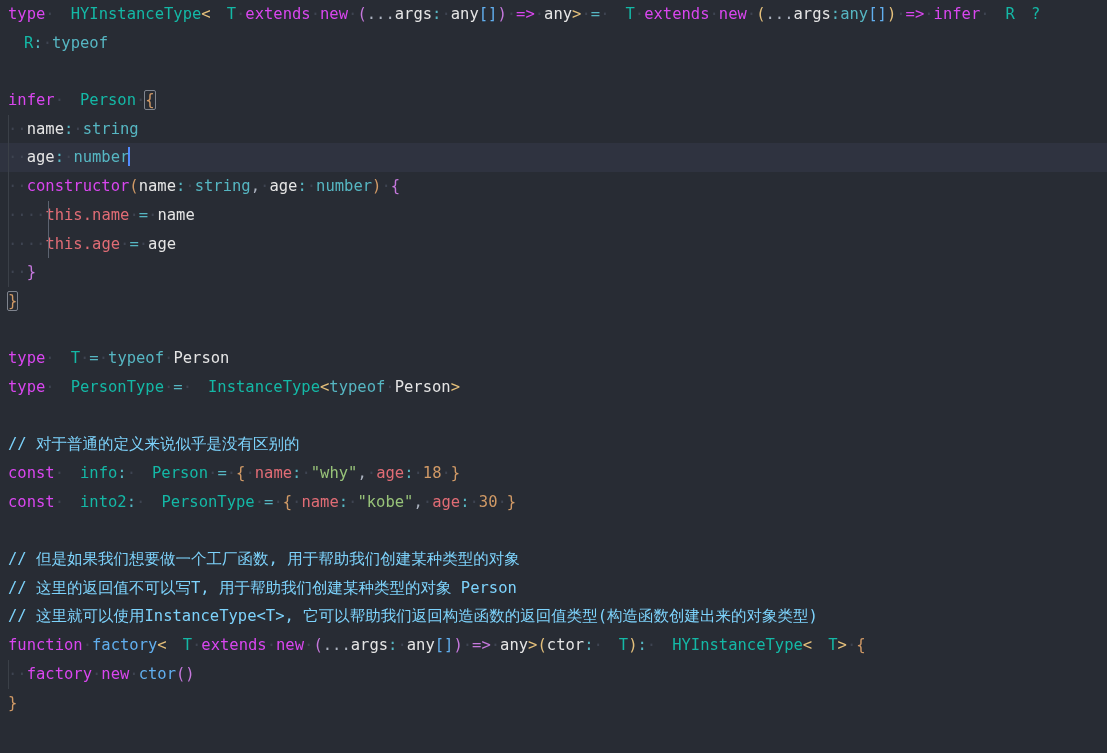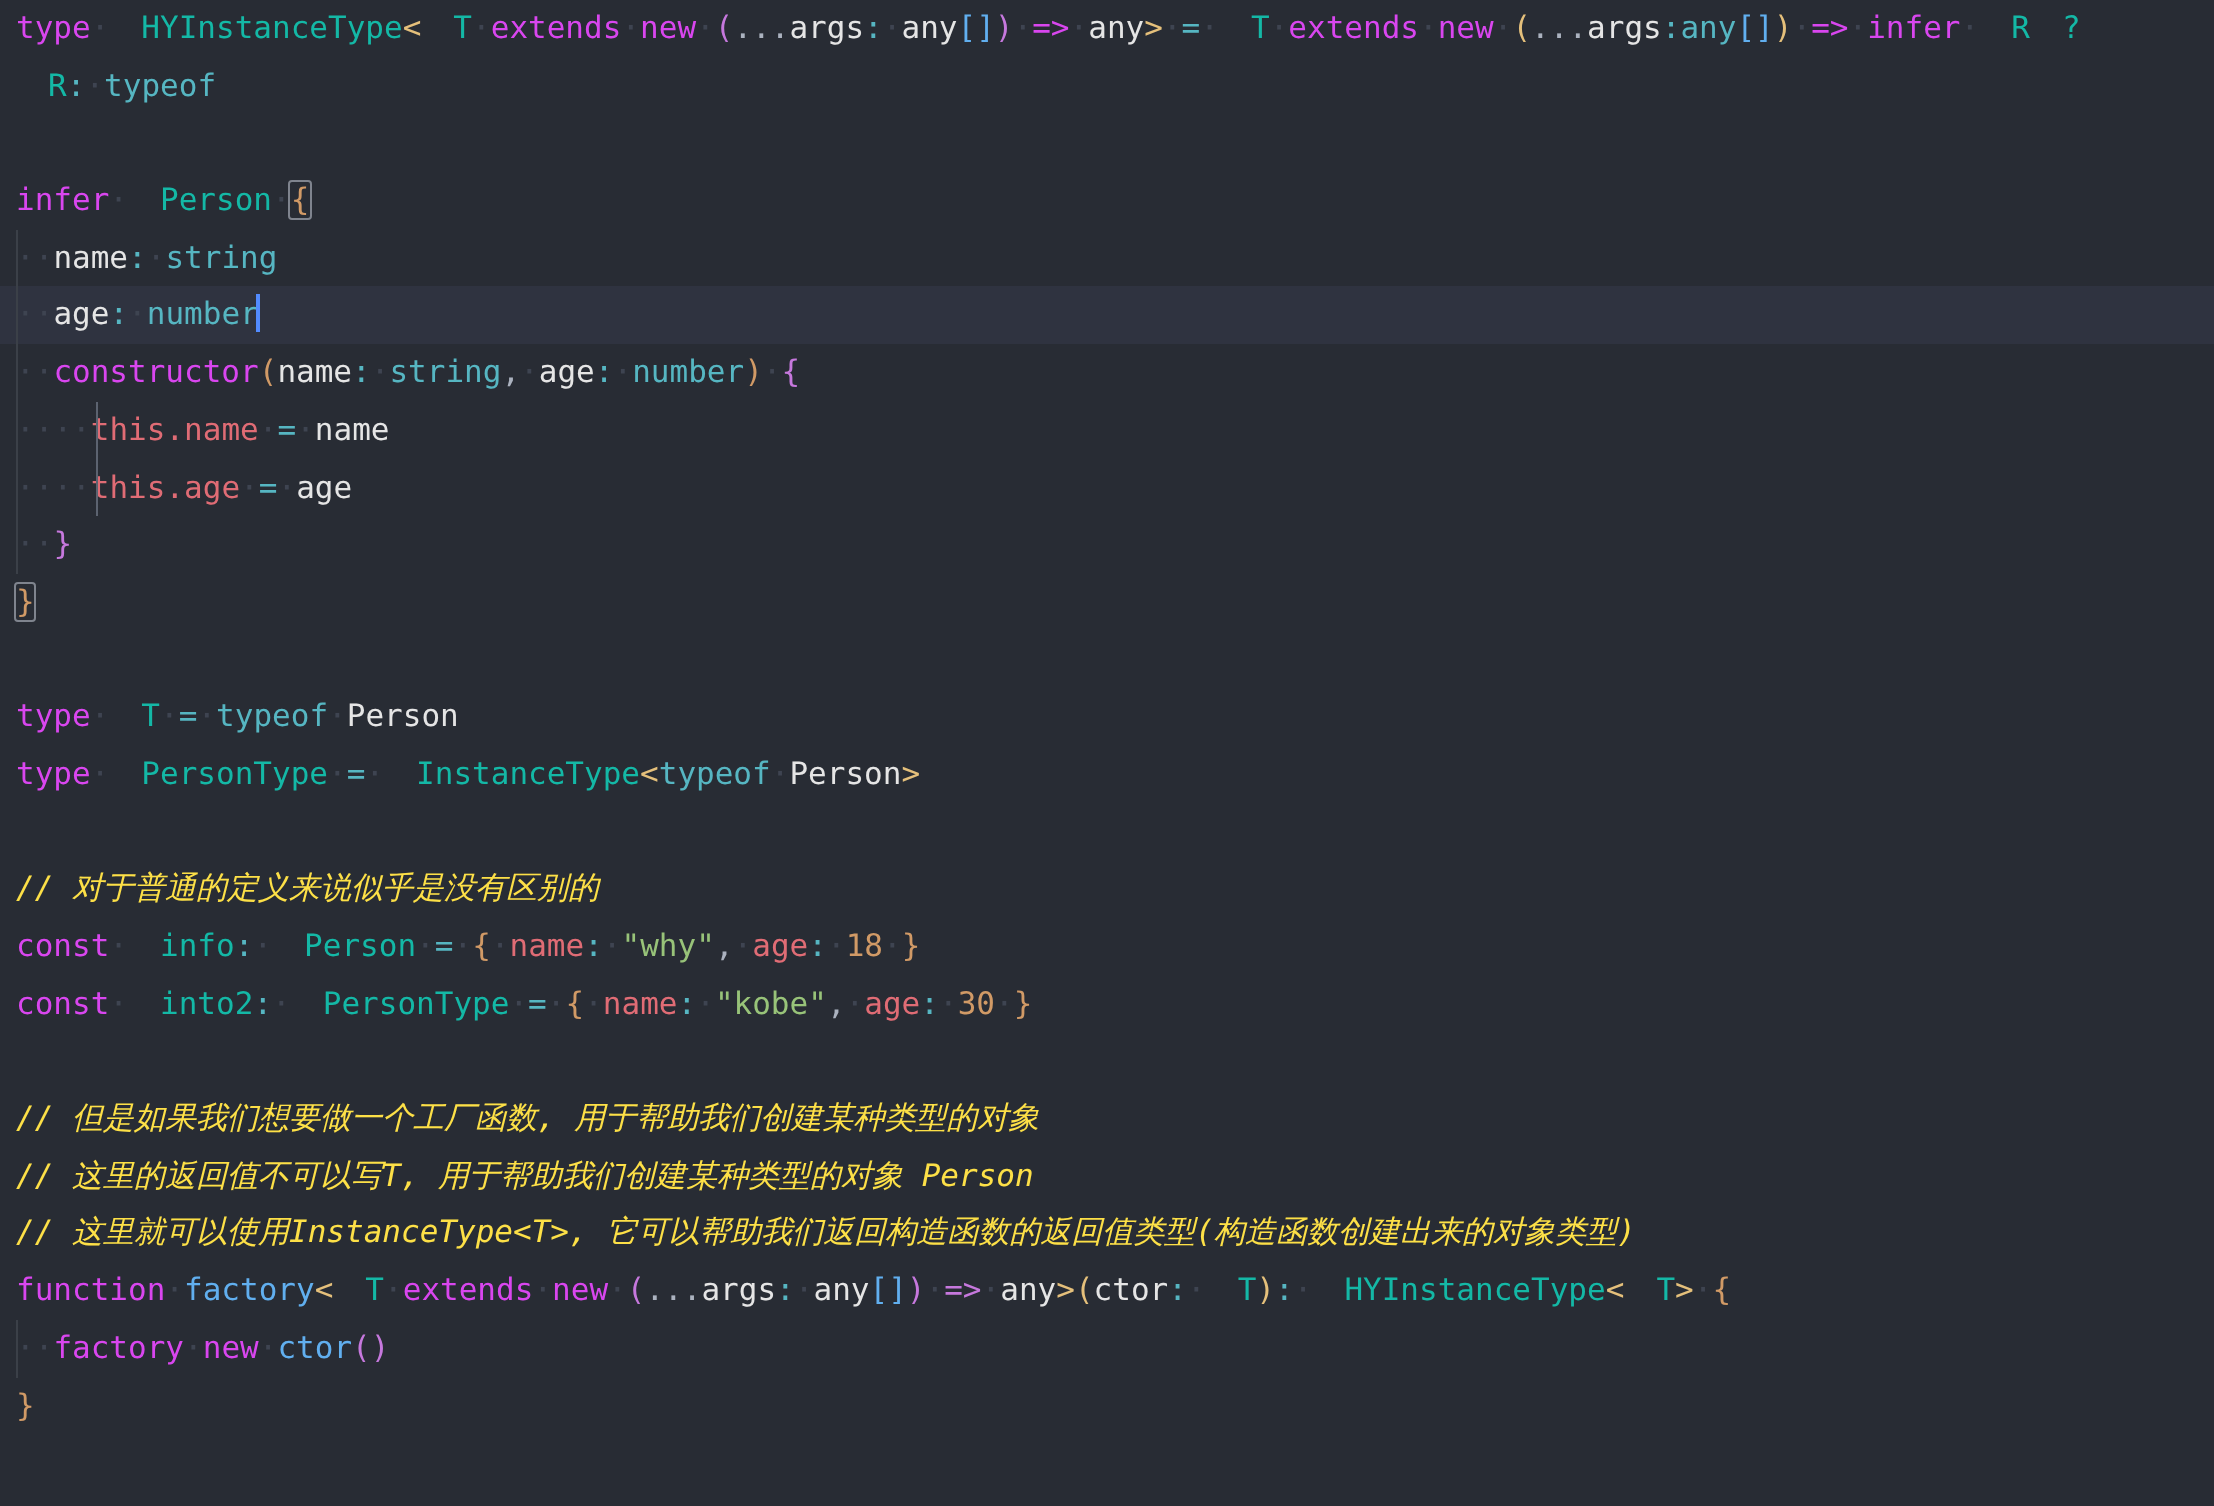--- a/index.html
+++ b/index.html
@@ -38,21 +38,21 @@
   .kw   { color:#d946ef; }          
   .typ  { color:#14b8a6;margin-left:16px; }          
   .fn   { color:#61afef; }          
   .var  { color:#e5e5e5; }          
   .prop { color:#e06c75;margin-top:13px; }          
   .str  { color:#98c379; }          
   .num  { color:#d19a66; }          
   .bi   { color:#56b6c2; }          
   .op   { color:#56b6c2; }
   .punc { color:#abb2bf; }
-  .cmt  { color:#fde047; font-style:italic; }
+  .cmt  { color:#7dd3fc; }
 
   
   .b1 { color:#d19a66; }            
   .b2 { color:#c678dd; }            
   .by { color:#e5c07b; }
   .bblue { color:#61afef; }
 
   
   .ws { color:#3e4451; }
 

